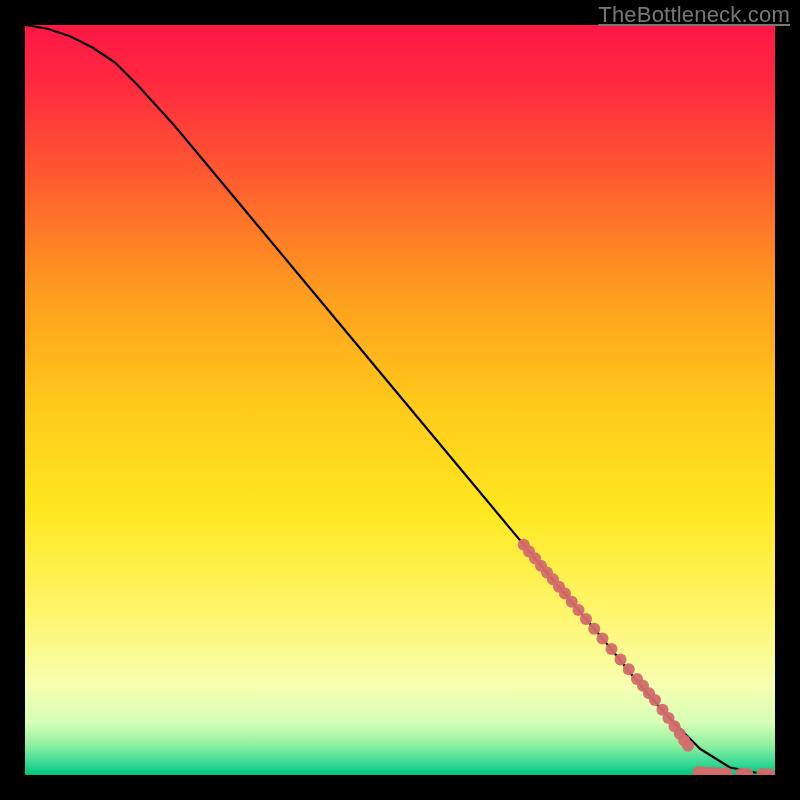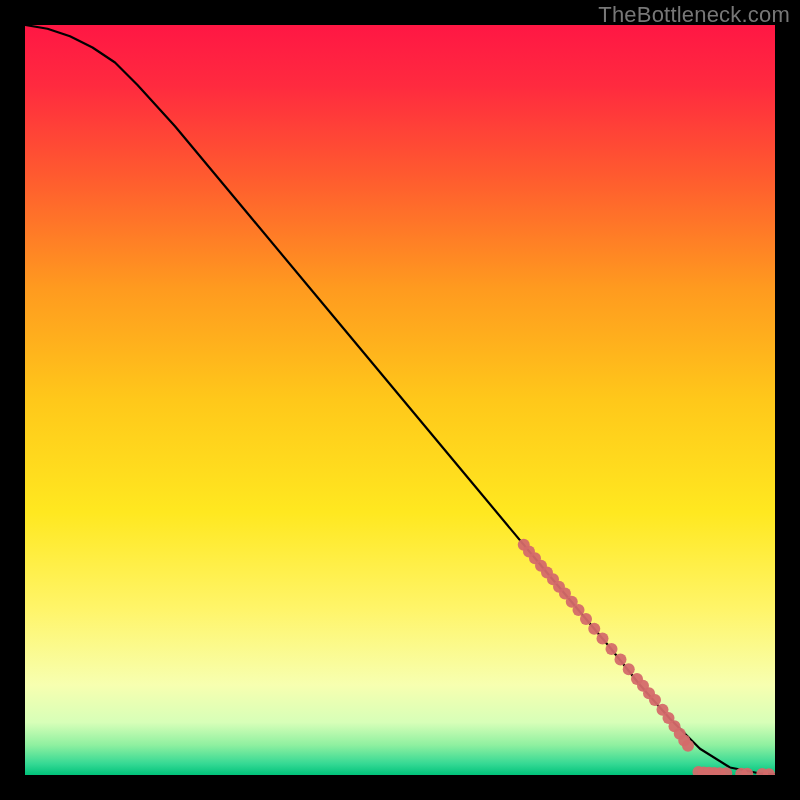--- a/index.html
+++ b/index.html
@@ -18,20 +18,21 @@
   }
   .watermark {
     position: absolute;
     top: 2px;
     right: 10px;
     color: #777;
     font-size: 22px;
     font-weight: 500;
     letter-spacing: 0.2px;
     z-index: 10;
+    text-decoration: underline;
   }
   .plot {
     position: absolute;
     left: 25px;
     top: 25px;
     width: 750px;
     height: 750px;
   }
   svg {
     display: block;

